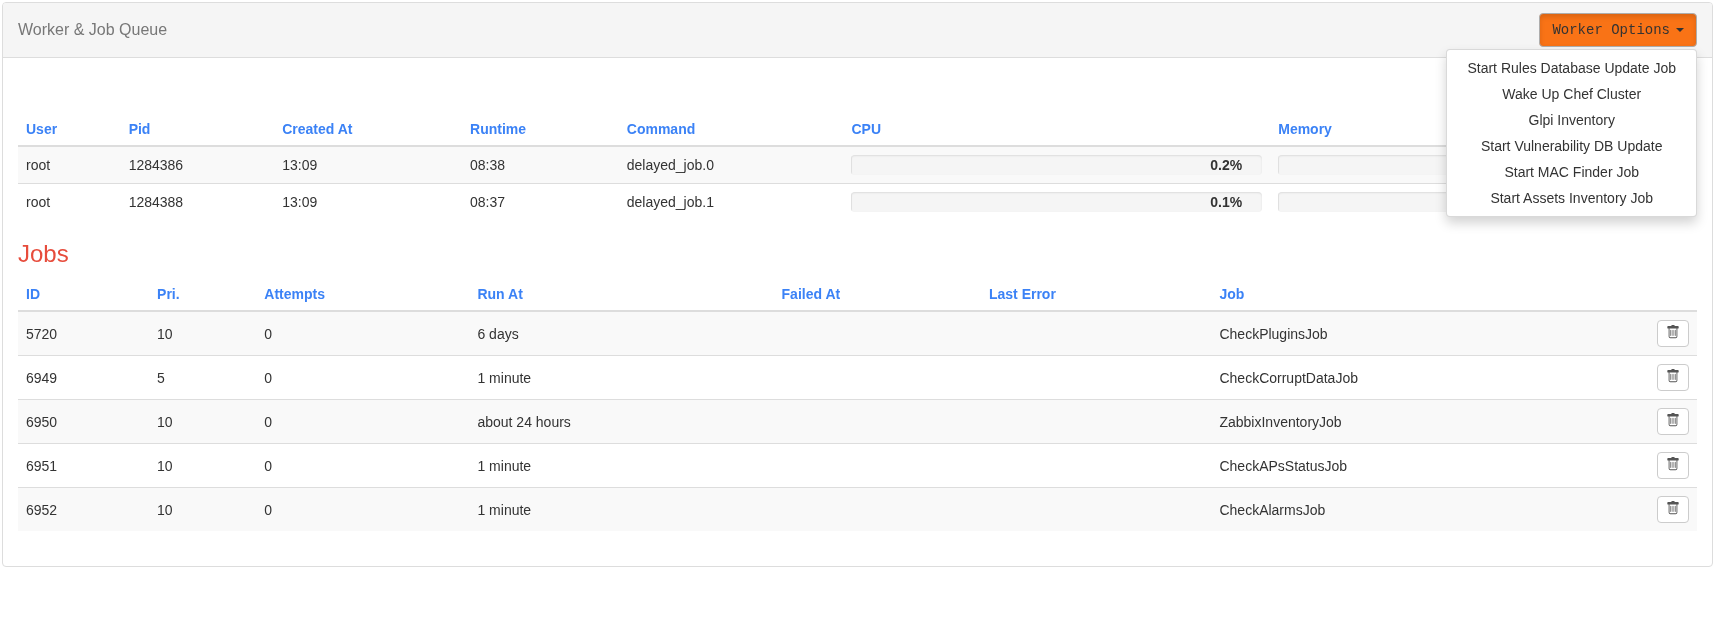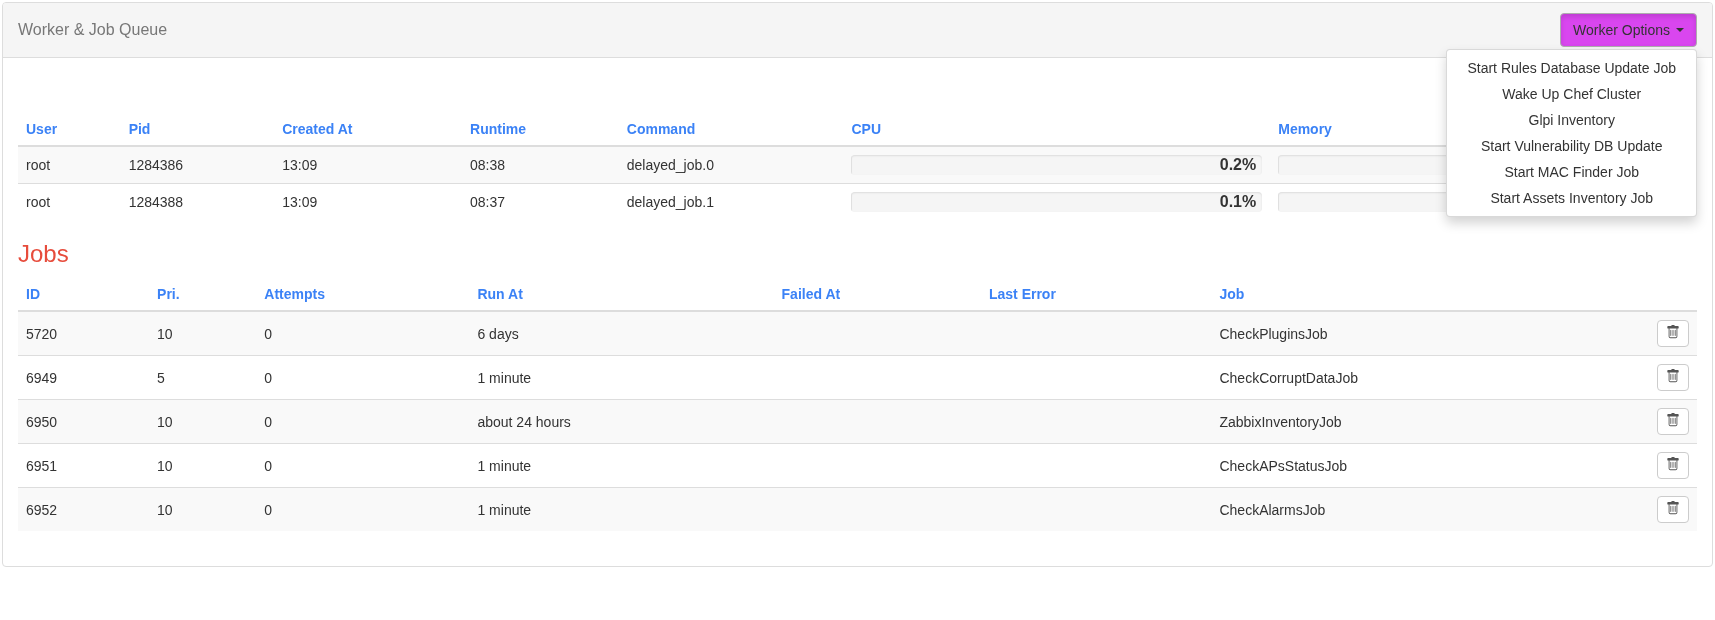--- a/index.html
+++ b/index.html
@@ -46,23 +46,24 @@
     border-radius: 4px;
     background: #fff;
     cursor: pointer;
     color: #333;
   }
   .btn-default {
     background: #fff;
     border-color: #ccc;
   }
   .btn-default.open-btn {
-    background: #d946ef;
+    background: #f97316;
     border-color: #adadad;
     box-shadow: inset 0 3px 5px rgba(0,0,0,.125);
+    font-family: Liberation Mono, monospace;
   }
   .caret {
     display: inline-block;
     width: 0;
     height: 0;
     margin-left: 6px;
     vertical-align: middle;
     border-top: 4px dashed;
     border-right: 4px solid transparent;
     border-left: 4px solid transparent;
@@ -134,23 +135,23 @@
     min-width: 180px;
   }
   .progress-bar {
     height: 100%;
     background: #e0e0e0;
     position: absolute;
     left: 0; top: 0;
   }
   .progress-label {
     position: absolute;
-    right: 6px;
+    right: 20px;
     top: 0;
-    font-size: 16px;
+    font-size: 14px;
     line-height: 20px;
     color: #333;
     font-weight: 700;
   }
   .action-btn {
     background: #fff;
     border: 1px solid #ccc;
     border-radius: 4px;
     padding: 4px 8px;
     cursor: pointer;

